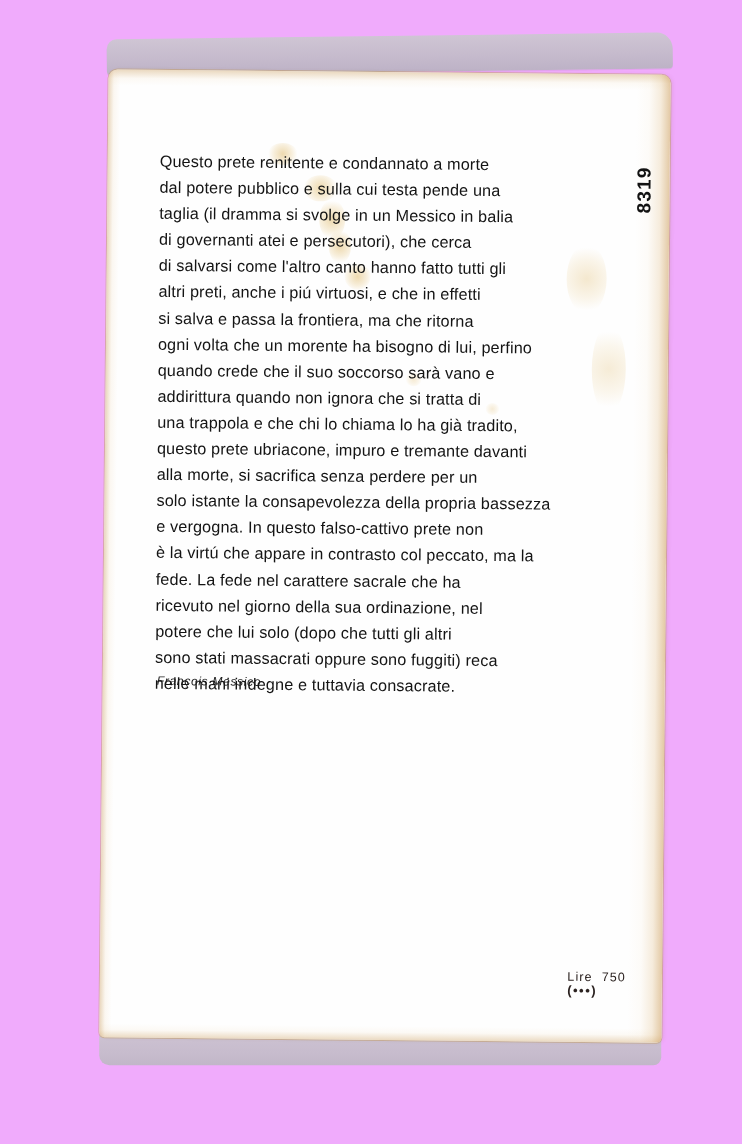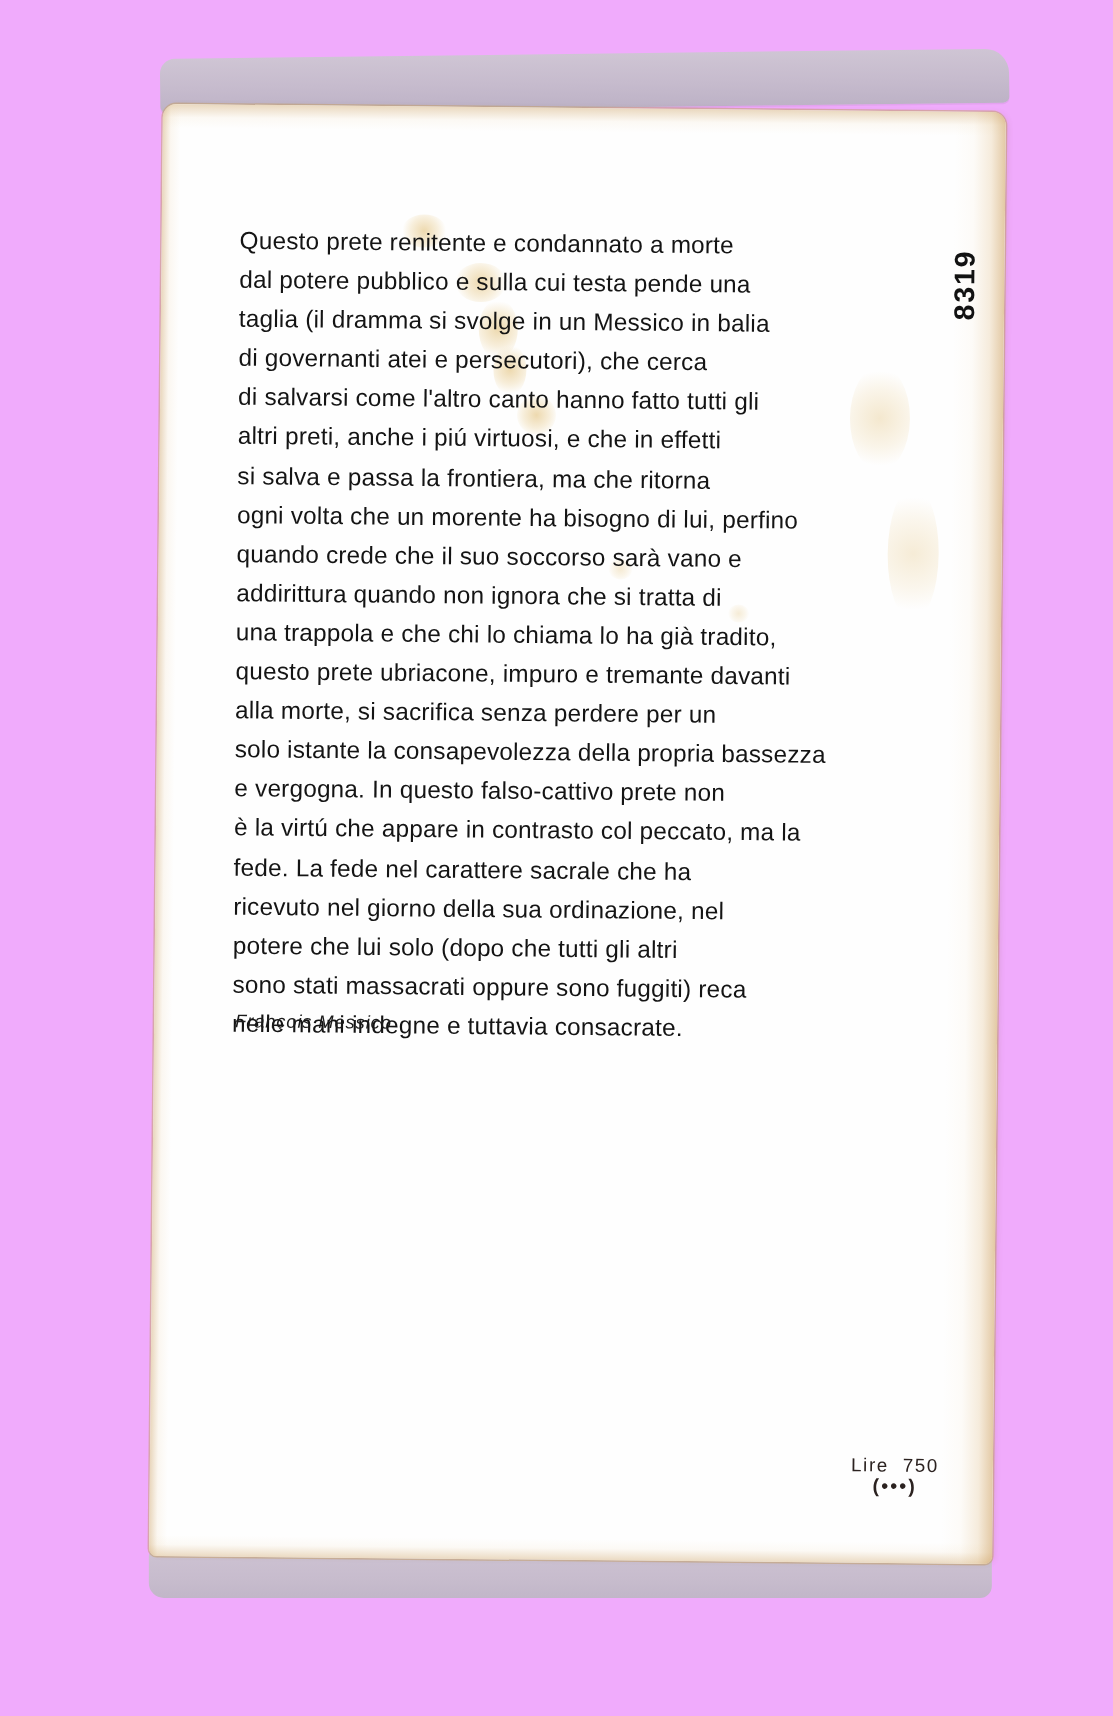--- a/index.html
+++ b/index.html
@@ -150,21 +150,20 @@
     writing-mode: vertical-rl;
     transform: rotate(180deg);
     transform-origin: 50% 50%;
   }
 
   
   .price-block {
     position: absolute;
     right: 36px;
     bottom: 44px;
-    text-align: center;
     color: #2b2220;
   }
   .price-line {
     font-size: 12.5px;
     letter-spacing: 1.1px;
     white-space: pre;
   }
   .price-dots {
     font-size: 13px;
     font-weight: 700;

